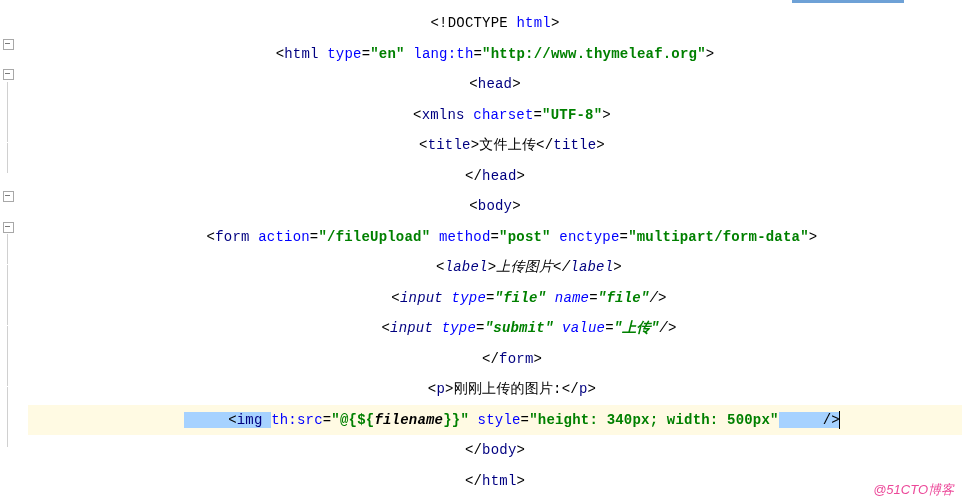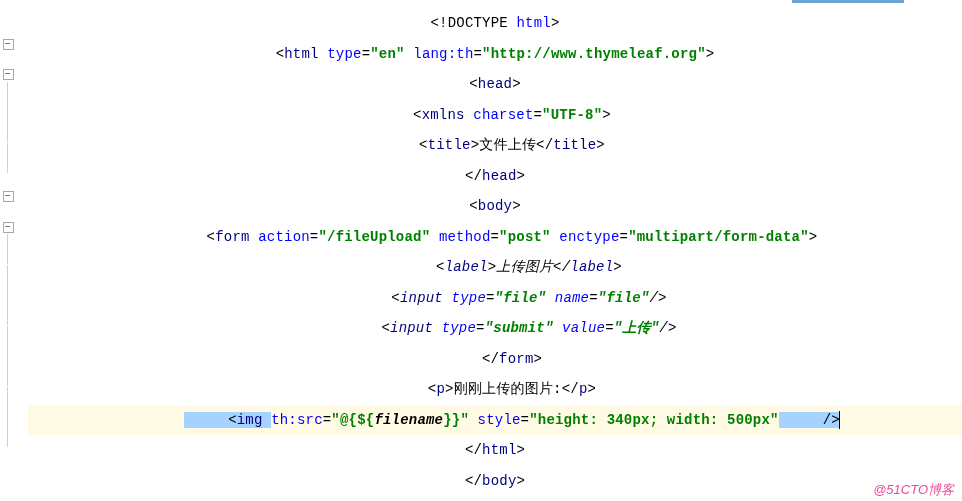--- a/index.html
+++ b/index.html
@@ -156,19 +156,19 @@
     <div class="ln i2"><span class="punct">&lt;</span><span class="tag">input </span><span class="attr">type</span><span class="punct">=</span><span class="str">"file" </span><span class="attr">name</span><span class="punct">=</span><span class="str">"file"</span><span class="punct">/&gt;</span></div>
 
     <div class="ln i2"><span class="punct">&lt;</span><span class="tag">input </span><span class="attr">type</span><span class="punct">=</span><span class="str">"submit" </span><span class="attr">value</span><span class="punct">=</span><span class="str">"上传"</span><span class="punct">/&gt;</span></div>
 
     <div class="ln i1"><span class="punct">&lt;/</span><span class="tag">form</span><span class="punct">&gt;</span></div>
 
     <div class="ln i1"><span class="punct">&lt;</span><span class="tag">p</span><span class="punct">&gt;</span><span class="txt">刚刚上传的图片:</span><span class="punct">&lt;/</span><span class="tag">p</span><span class="punct">&gt;</span></div>
 
     <div class="ln i1 highlight"><span class="sel-bg"><span class="punct">&lt;</span><span class="tag">img </span></span><span class="attr">th:src</span><span class="punct">=</span><span class="str">"@{${</span><span class="ident">filename</span><span class="str">}}" </span><span class="attr">style</span><span class="punct">=</span><span class="str">"height: 340px; width: 500px"</span><span class="sel-bg"><span class="punct">/&gt;</span></span><span class="cursor"></span></div>
 
+    <div class="ln"><span class="punct">&lt;/</span><span class="tag">body</span><span class="punct">&gt;</span></div>
+
     <div class="ln"><span class="punct">&lt;/</span><span class="tag">html</span><span class="punct">&gt;</span></div>
-
-    <div class="ln"><span class="punct">&lt;/</span><span class="tag">body</span><span class="punct">&gt;</span></div>
   </div>
 </div>
 
 <div class="watermark">@51CTO博客</div>
 
 </body></html>

